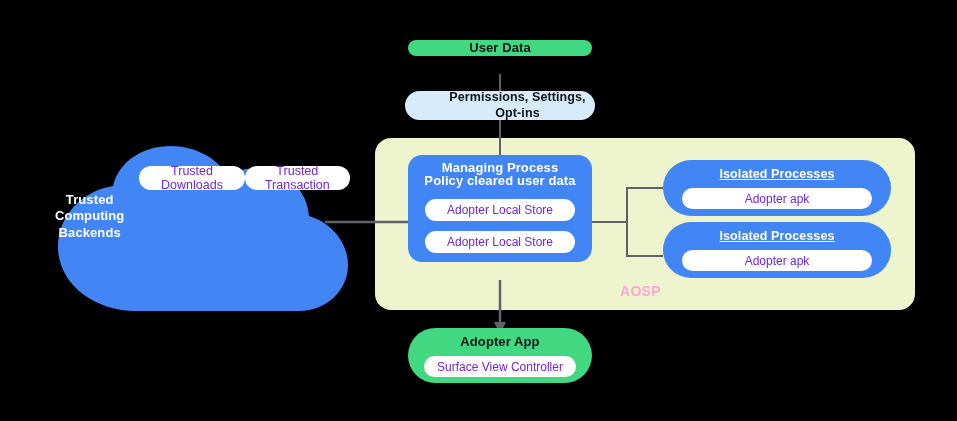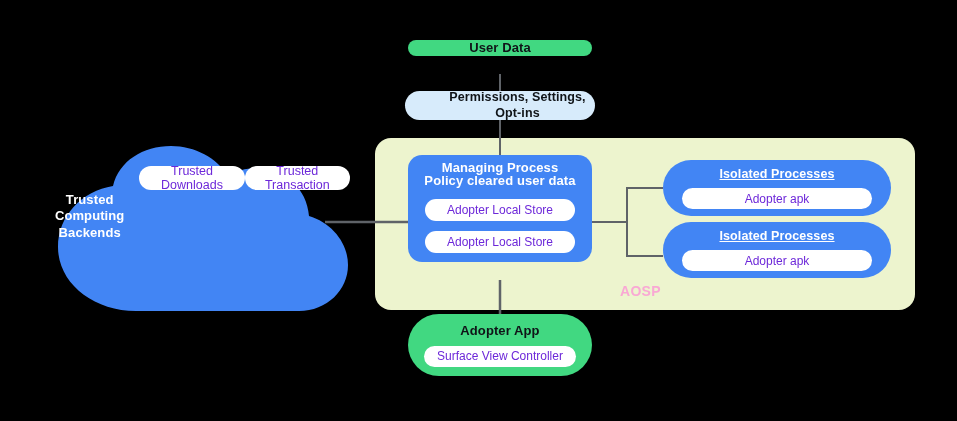--- a/index.html
+++ b/index.html
@@ -140,21 +140,21 @@
   #isolated-2 { top: 222px; }
   .isolated .pill-title {
     text-decoration: underline;
     font-size: 12.5px;
   }
   .isolated .chip {
     width: 190px; height: 21px; margin-top: 6px; font-size: 12px;
   }
 
   #adopter-app {
-    left: 408px; top: 314px; width: 184px; height: 62px;
+    left: 408px; top: 328px; width: 184px; height: 55px;
     border-radius: 999px;
   }
   #adopter-app .chip {
     width: 152px; height: 21px; margin-top: 6px; font-size: 12px;
   }
 
   
   #connectors {
     position: absolute;
     left: 0; top: 0;

